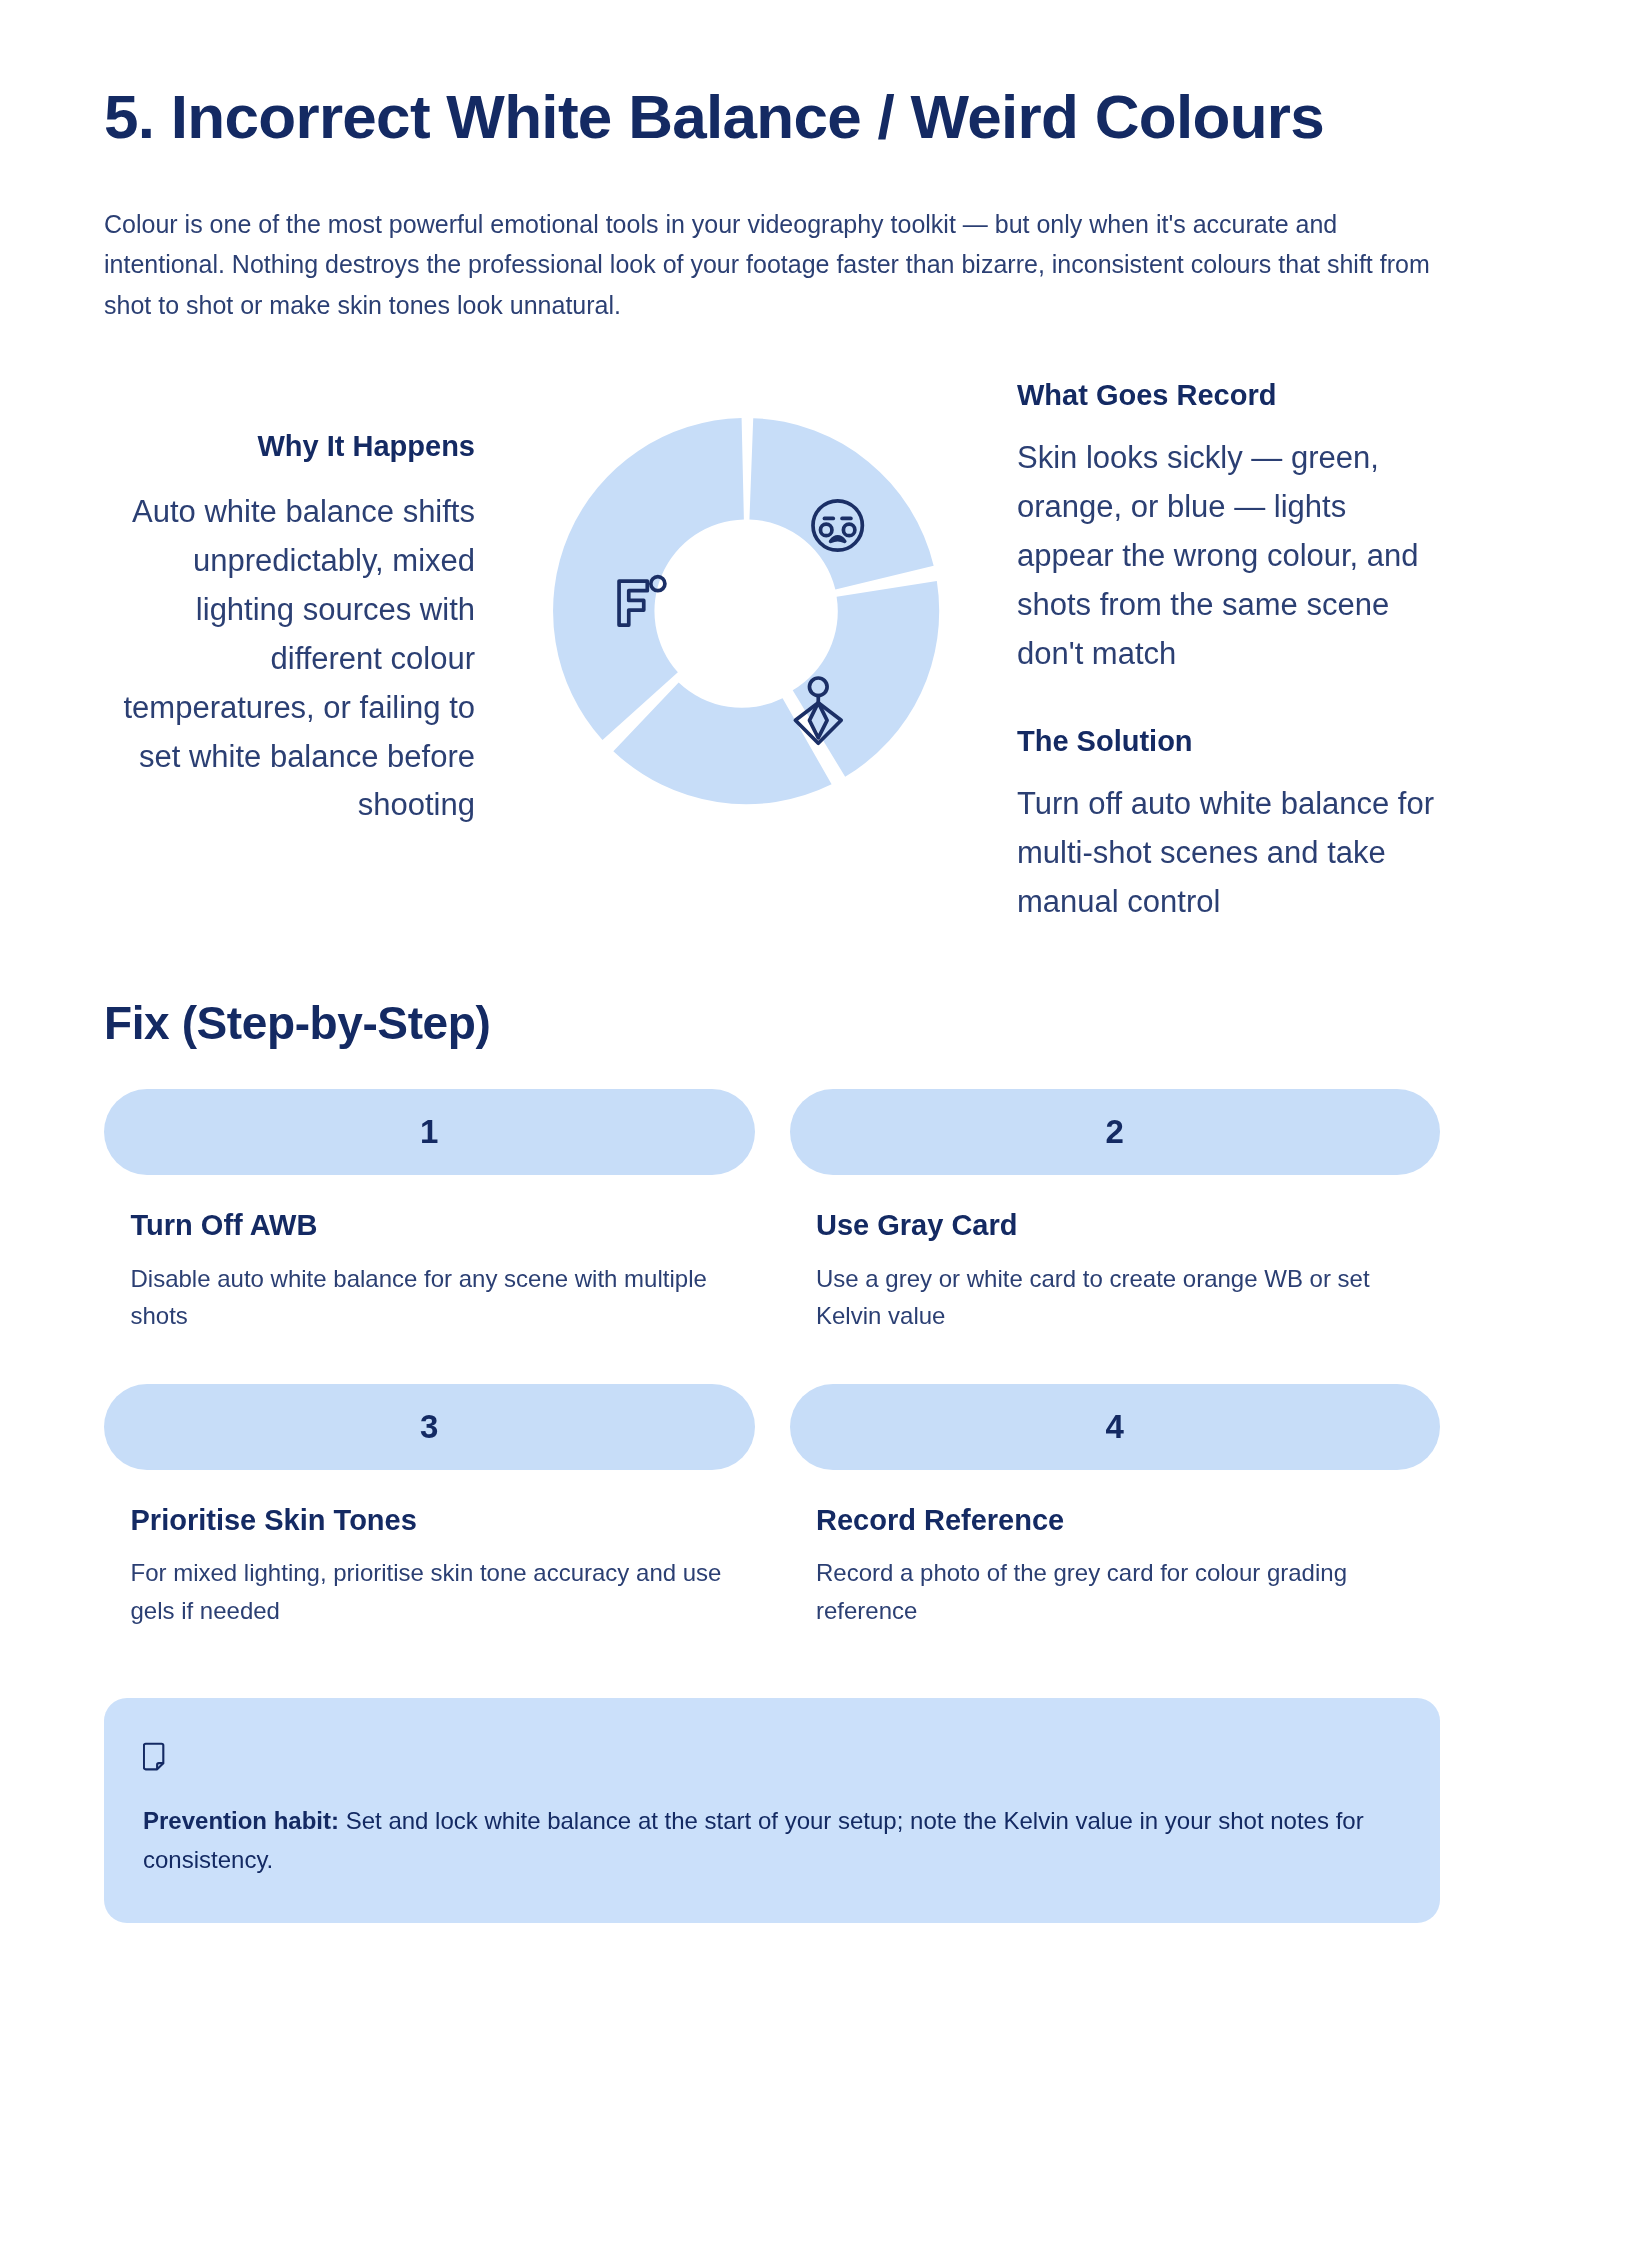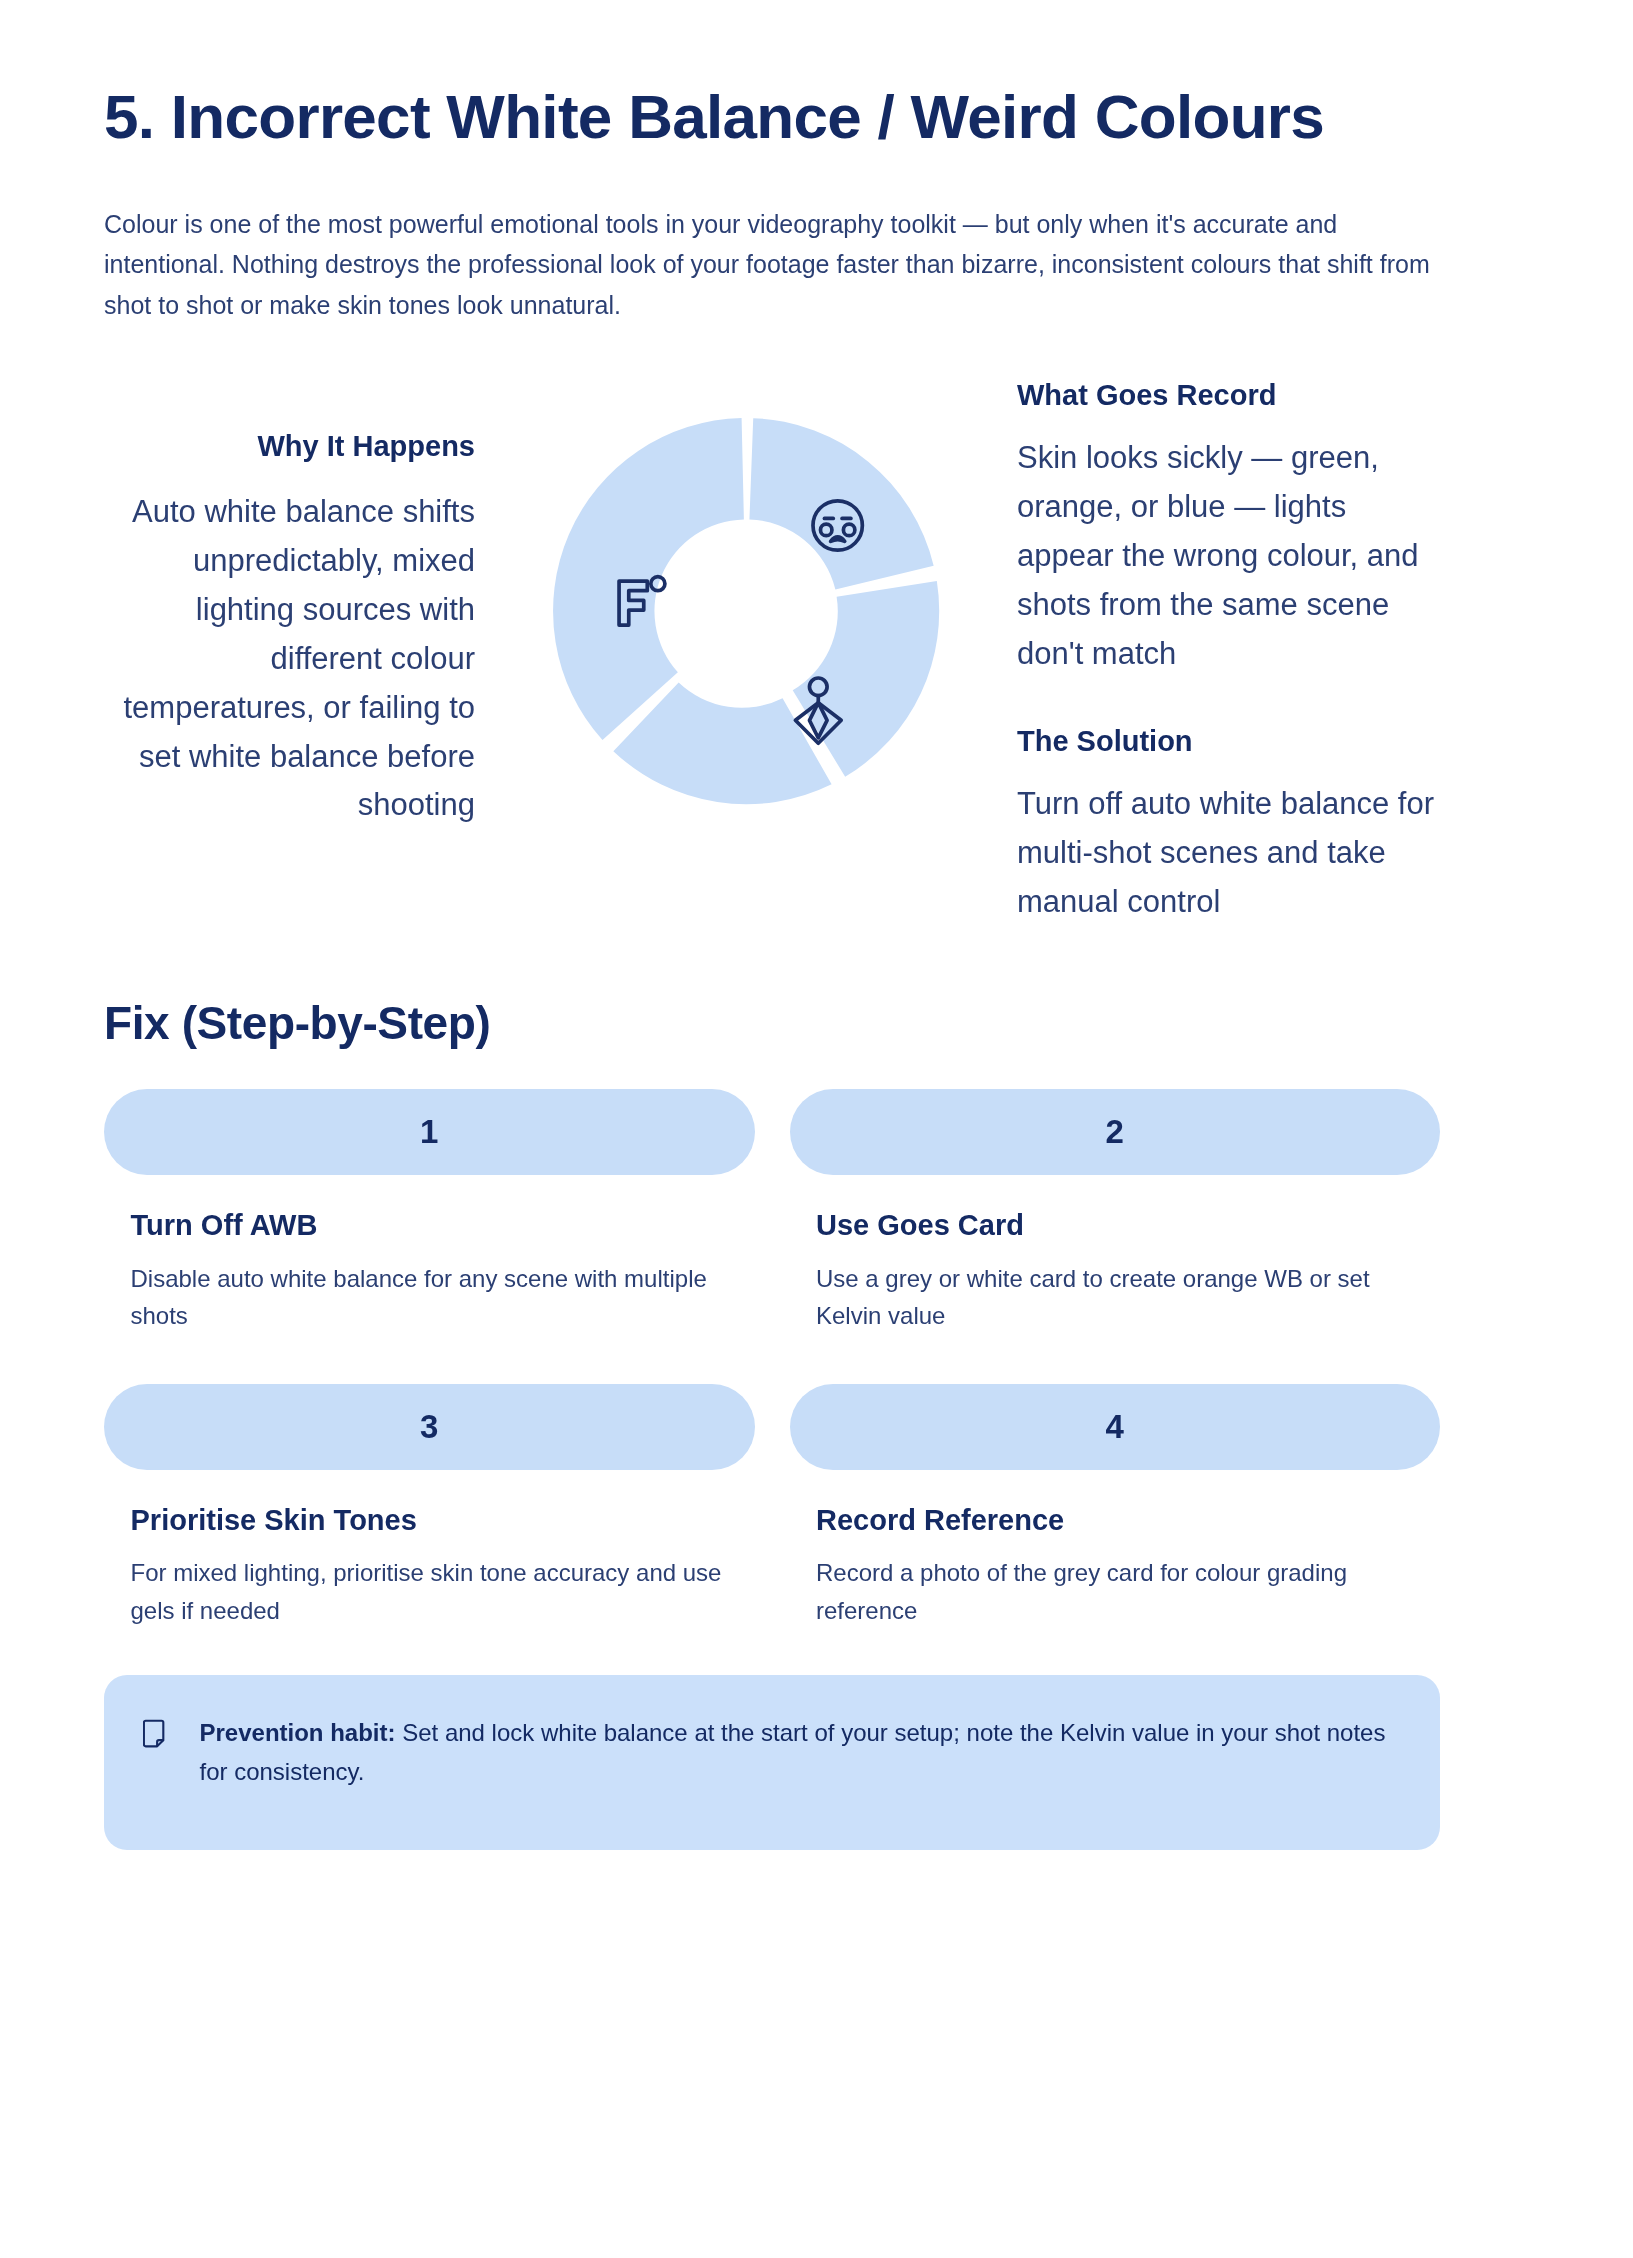--- a/index.html
+++ b/index.html
@@ -128,27 +128,28 @@
   .step-desc{
     font-size:24px;
     line-height:1.56;
     color:var(--ink);
     margin:0 0 0 26.5px;
     max-width:644px;
   }
 
   
   .callout{
-    margin-top:46px;
+    margin-top:69px;
     background:var(--pale2);
     border-radius:23px;
-    padding:39px 48px 58px 39px;
+    padding:39px 48px 43px 39px;
     display:flex;
     gap:30px;
     align-items:flex-start;
+    flex-direction:column;
   }
   .callout-icon{
     flex:0 0 auto;
     margin-top:5.3px;
   }
   .callout-text{
     font-size:24px;
     line-height:1.62;
     color:var(--navy-deep);
     max-width:1315px;
@@ -224,21 +225,21 @@
   <div class="steps">
 
     <div class="step">
       <div class="step-pill">1</div>
       <h3 class="step-title">Turn Off AWB</h3>
       <p class="step-desc">Disable auto white balance for any scene with multiple shots</p>
     </div>
 
     <div class="step">
       <div class="step-pill">2</div>
-      <h3 class="step-title">Use Goes Card</h3>
+      <h3 class="step-title">Use Gray Card</h3>
       <p class="step-desc">Use a grey or white card to create orange WB or set Kelvin value</p>
     </div>
 
     <div class="step">
       <div class="step-pill">3</div>
       <h3 class="step-title">Prioritise Skin Tones</h3>
       <p class="step-desc">For mixed lighting, prioritise skin tone accuracy and use gels if needed</p>
     </div>
 
     <div class="step">

